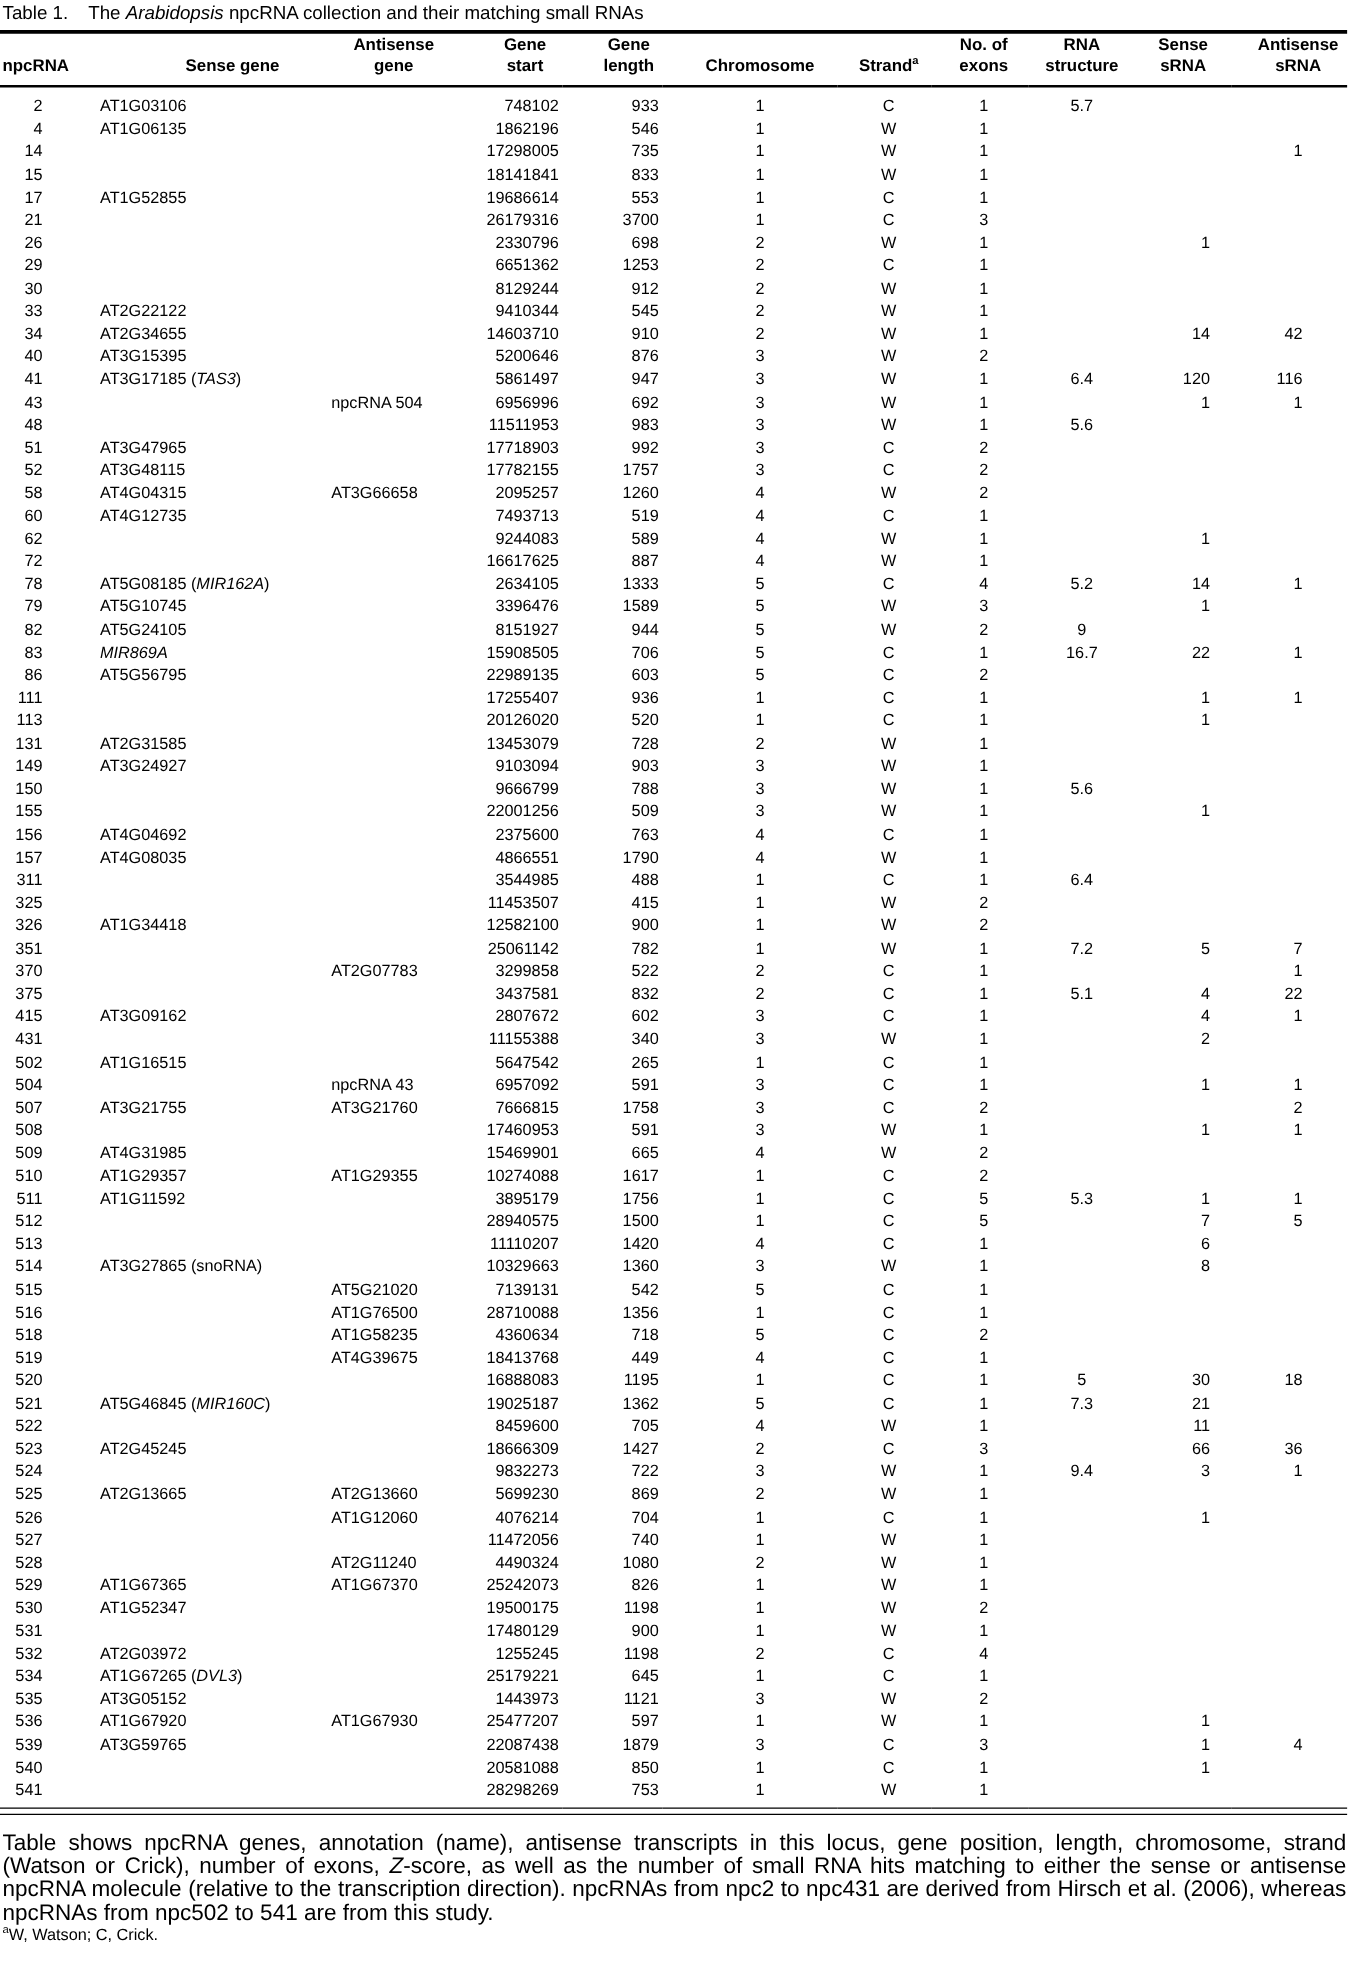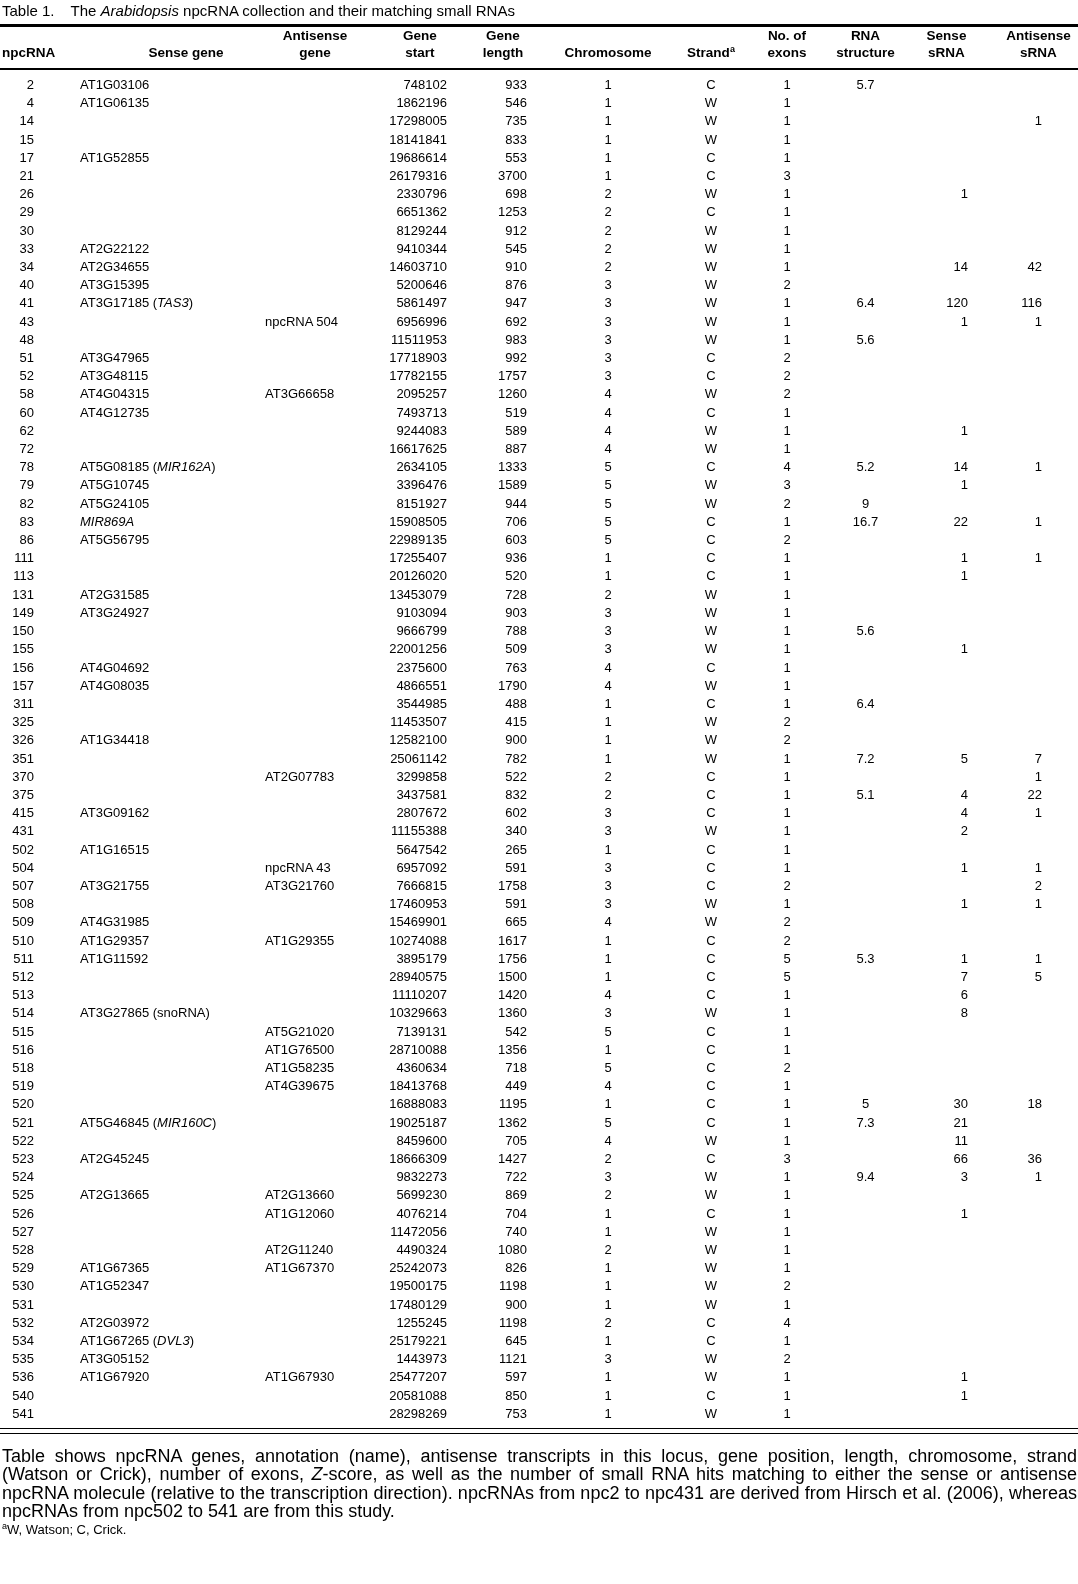--- a/index.html
+++ b/index.html
@@ -1069,20 +1069,33 @@
           <td class="c3">25477207</td>
           <td class="c4">597</td>
           <td class="c5">1</td>
           <td class="c6">W</td>
           <td class="c7">1</td>
           <td class="c8"></td>
           <td class="c9">1</td>
           <td class="c10"></td>
         </tr>
         <tr>
+          <td class="c0">539</td>
+          <td class="c1">AT3G59765</td>
+          <td class="c2"></td>
+          <td class="c3">22087438</td>
+          <td class="c4">1879</td>
+          <td class="c5">3</td>
+          <td class="c6">C</td>
+          <td class="c7">3</td>
+          <td class="c8"></td>
+          <td class="c9">1</td>
+          <td class="c10">4</td>
+        </tr>
+        <tr>
           <td class="c0">540</td>
           <td class="c1"></td>
           <td class="c2"></td>
           <td class="c3">20581088</td>
           <td class="c4">850</td>
           <td class="c5">1</td>
           <td class="c6">C</td>
           <td class="c7">1</td>
           <td class="c8"></td>
           <td class="c9">1</td>

